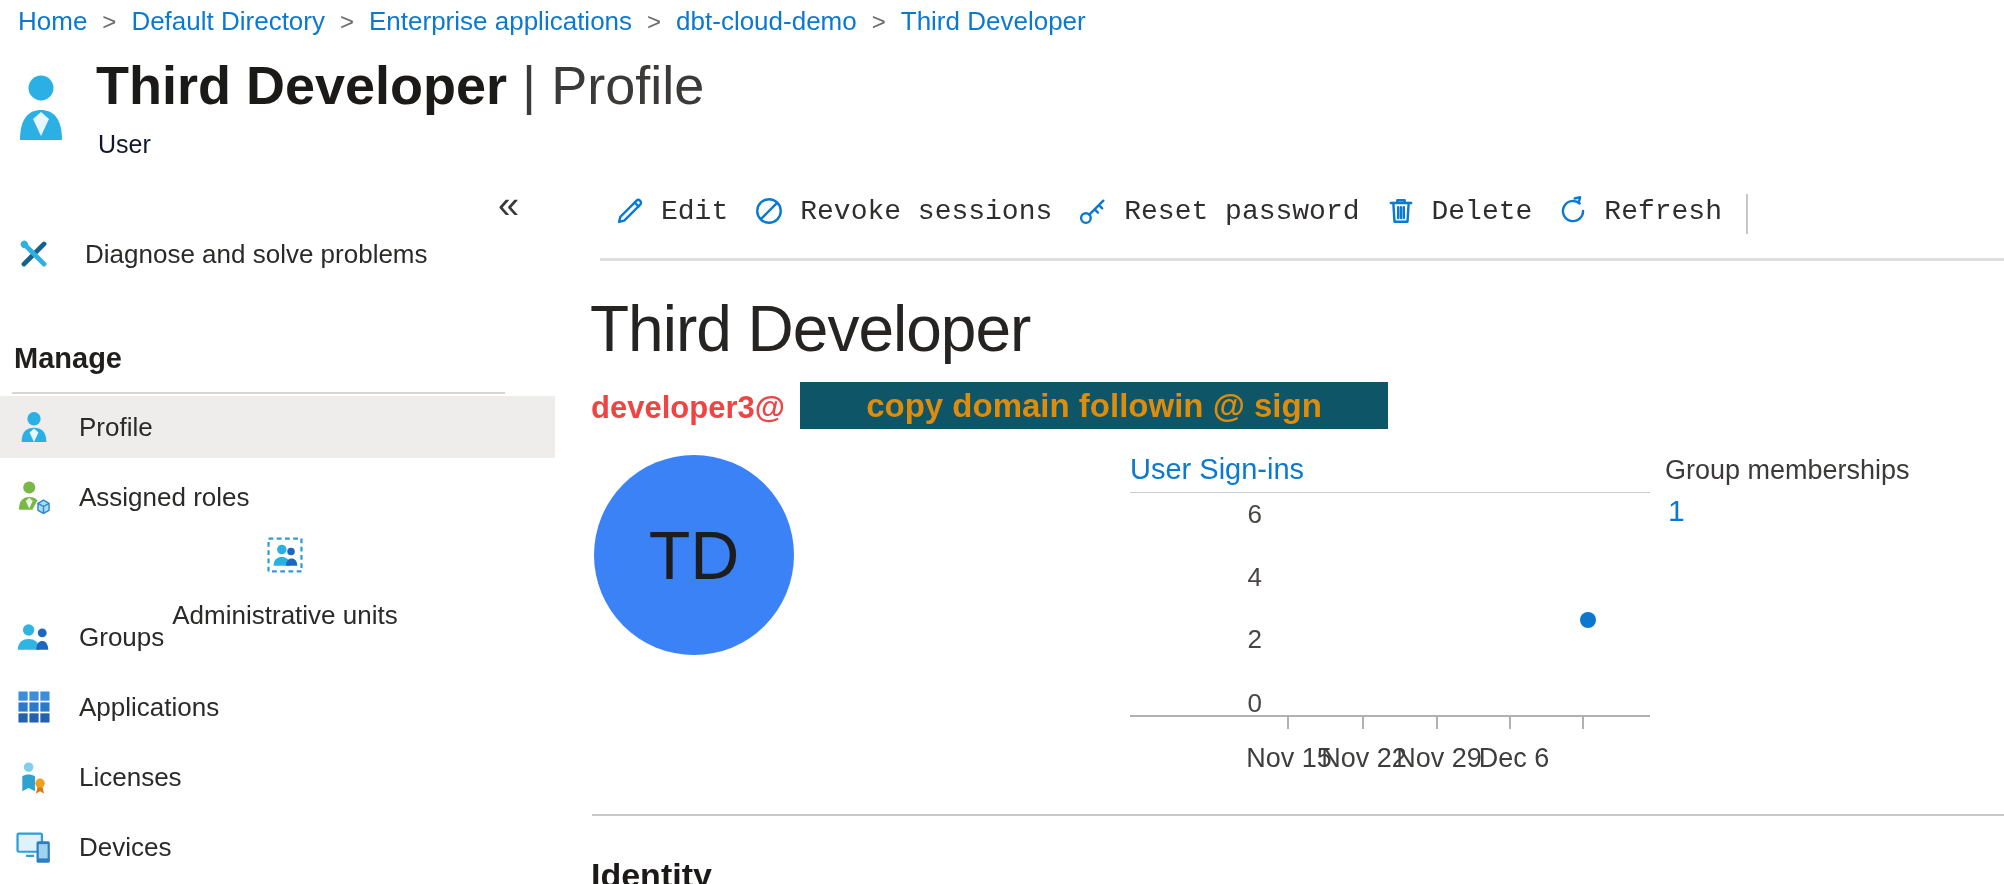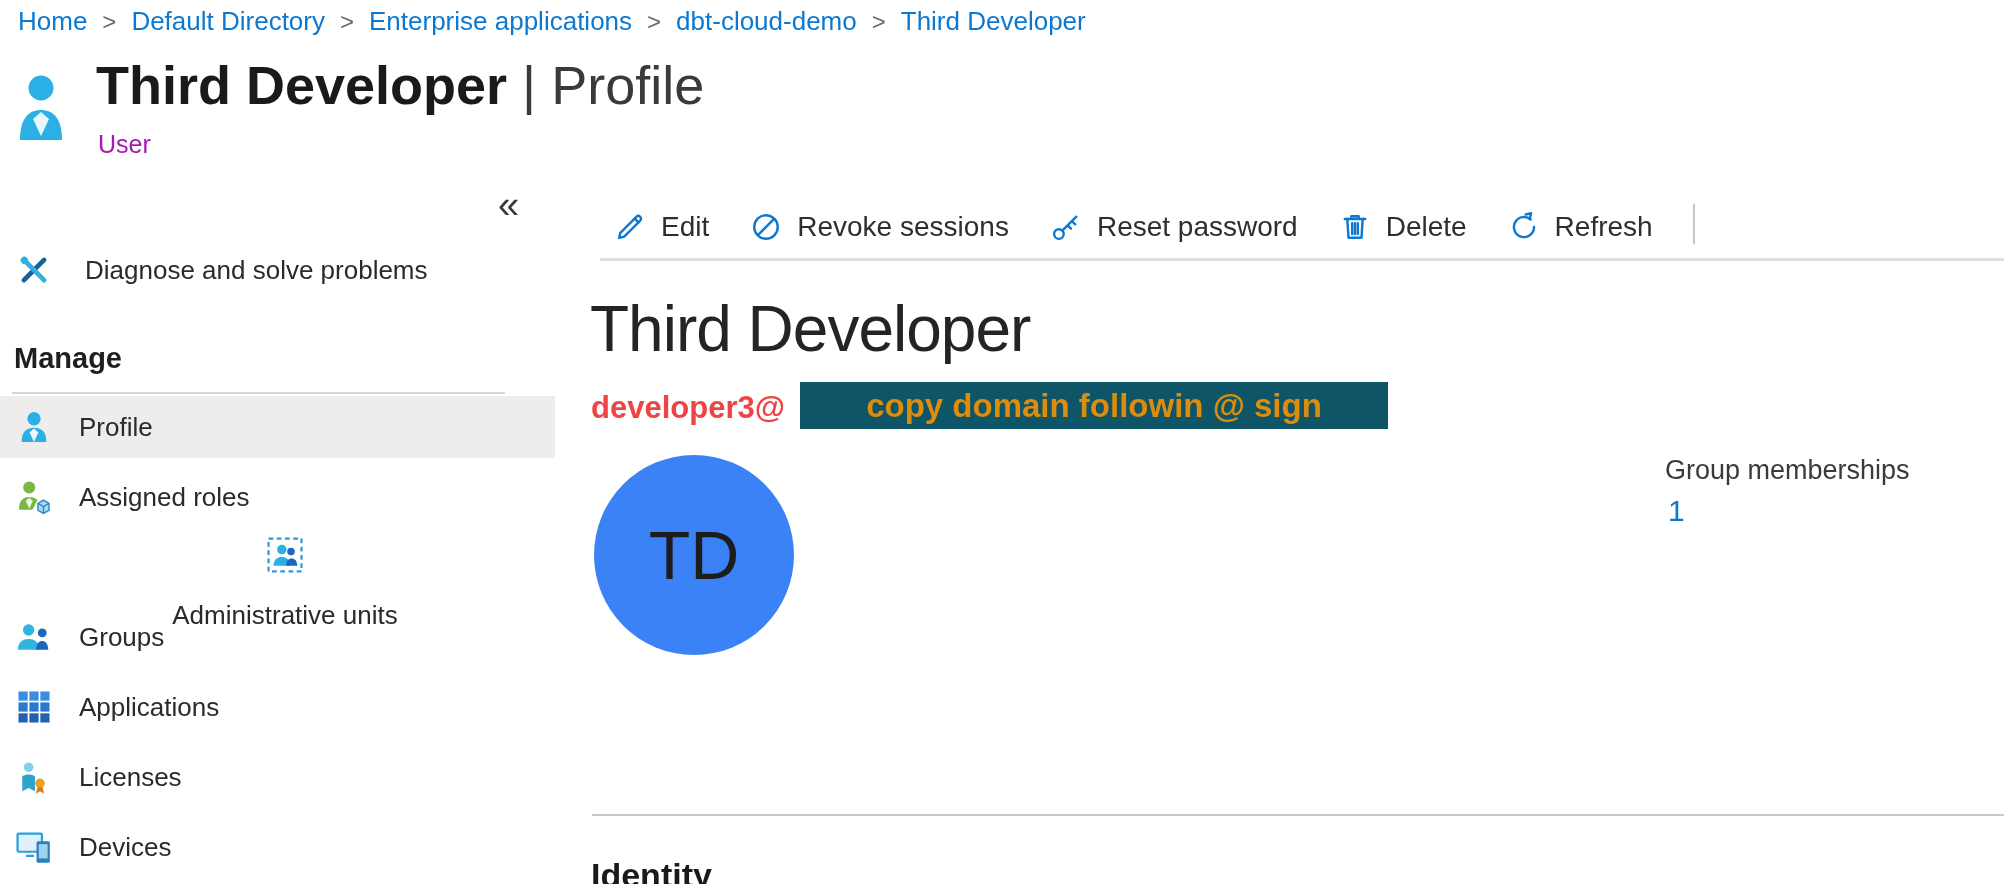--- a/index.html
+++ b/index.html
@@ -12,33 +12,33 @@
 
   
   .breadcrumb { position:absolute; left:18px; top:6px; display:flex; align-items:center; gap:15px; font-size:26px; white-space:nowrap; }
   .crumb-sep { color:#6d6b68; font-size:24px; }
 
   
   .hdr-icon { position:absolute; left:18px; top:74px; width:46px; height:66px; }
   .hdr-title { position:absolute; left:96px; top:54px; font-size:54px; white-space:nowrap; }
   .hdr-name { font-weight:bold; color:#1b1a19; }
   .hdr-sep, .hdr-section { font-weight:normal; color:#3b3a39; }
-  .hdr-sub { position:absolute; left:98px; top:130px; font-size:25px; color:#a21caf; }
+  .hdr-sub { position:absolute; left:98px; top:130px; font-size:25px; color:#0f172a; }
 
   
   .collapse-btn { position:absolute; left:498px; top:186px; font-size:38px; color:#3b3a39; cursor:pointer; line-height:1; }
   .nav-item { position:absolute; left:0; width:555px; height:62px; display:flex; align-items:center; gap:26px; padding-left:15px; font-size:26px; color:#2b2a29; cursor:pointer; }
   .nav-item.selected { background:#eeedec; }
   .nicon { width:38px; height:38px; flex:0 0 38px; display:flex; align-items:center; justify-content:center; }
   .nicon svg { width:38px; height:38px; }
   .section-label { position:absolute; left:14px; top:342px; font-size:29px; font-weight:bold; color:#201f1e; }
   .section-divider { position:absolute; left:12px; top:392px; width:493px; height:2px; background:#d8d6d4; }
 
   
-  .toolbar { position:absolute; left:613px; top:194px; height:50px; display:flex; align-items:flex-end; gap:40px; }
+  .toolbar { position:absolute; left:613px; top:194px; height:50px; display:flex; align-items:flex-start; gap:24px;font-family:Liberation Mono, monospace; }
   .tb-btn { display:flex; align-items:center; gap:14px; font-size:28px; color:#2f2e2d; cursor:pointer; white-space:nowrap; }
   .tb-btn svg { width:34px; height:34px; }
   .tb-sep { width:2px; height:40px; background:#c8c6c4; }
   .toolbar-divider { position:absolute; left:600px; top:258px; width:1404px; height:3px; background:#e1dfdd; }
 
   
   .main-h1 { position:absolute; left:590px; top:292px; font-size:64px; font-weight:normal; color:#252423; letter-spacing:-1px; white-space:nowrap; }
   .email-prefix { position:absolute; left:591px; top:390px; font-size:31px; font-weight:bold; color:#ef4444; }
   .redaction { position:absolute; left:800px; top:382px; width:588px; height:47px; background:#0e5568; color:#dd8c0c;
                font-size:33px; font-weight:bold; display:flex; align-items:center; justify-content:center; white-space:nowrap; }
@@ -83,21 +83,21 @@
       <circle cx="23" cy="14" r="12.5" fill="#2bb0e6"></circle>
       <path d="M2 66 C2 44 11 36 23 36 S44 44 44 66 Z" fill="#2bb0e6"></path>
       <path d="M23 38 l8 7 -8 17 -8 -17 z" fill="#e8f7fd"></path>
     </svg>
   </span>
   <h1 class="hdr-title"><span class="hdr-name">Third Developer</span>&nbsp;<span class="hdr-sep">|</span>&nbsp;<span class="hdr-section">Profile</span></h1>
   <div class="hdr-sub">User</div>
 
   <div class="collapse-btn">«</div>
 
-  <div class="nav-item" style="top:239px;gap:32px;">
+  <div class="nav-item" style="top:223px;gap:32px;">
     <span class="nicon">
       <svg viewBox="0 0 24 24">
         <g transform="rotate(45 12 12)">
             <rect x="10.5" y="1.5" width="3" height="21" rx="1.5" fill="#15618f"></rect>
           </g>
         <g transform="rotate(-45 12 12)">
             <rect x="10.5" y="1.5" width="3" height="21" rx="1.5" fill="#2fb0e2"></rect>
             <circle cx="12" cy="3.4" r="2.3" fill="#2fb0e2"></circle>
           </g>
       </svg>
@@ -245,20 +245,43 @@
 
   <div class="main-h1">Third Developer</div>
 
   <div class="email-prefix">developer3@</div>
   <div class="redaction">copy domain followin @ sign</div>
 
   <div class="avatar">
     <span>TD</span>
   </div>
 
+  <div class="chart">
+    <span class="chart-title link">User Sign-ins</span>
+    <div class="chart-title-divider"></div>
+
+    <div class="ylabel" style="top:64px;">6</div>
+    <div class="ylabel" style="top:127px;">4</div>
+    <div class="ylabel" style="top:189px;">2</div>
+    <div class="ylabel" style="top:253px;">0</div>
+
+    <div class="x-axis-line"></div>
+    <div class="tick" style="left:157px;"></div>
+    <div class="tick" style="left:232px;"></div>
+    <div class="tick" style="left:306px;"></div>
+    <div class="tick" style="left:379px;"></div>
+    <div class="tick" style="left:452px;"></div>
+
+    <div class="xlabel" style="left:104px;">Nov 15</div>
+    <div class="xlabel" style="left:179px;">Nov 22</div>
+    <div class="xlabel" style="left:254px;">Nov 29</div>
+    <div class="xlabel" style="left:329px;">Dec 6</div>
+
+    <div class="dot" style="left: 450.18px; top: 176.62px;"></div>
+  </div>
 
   <div class="gm-label">Group memberships</div>
   <div class="gm-value link">1</div>
 
   <div class="bottom-divider"></div>
   <div class="identity-h">Identity</div>
 
 </div>
 
 </body></html>

